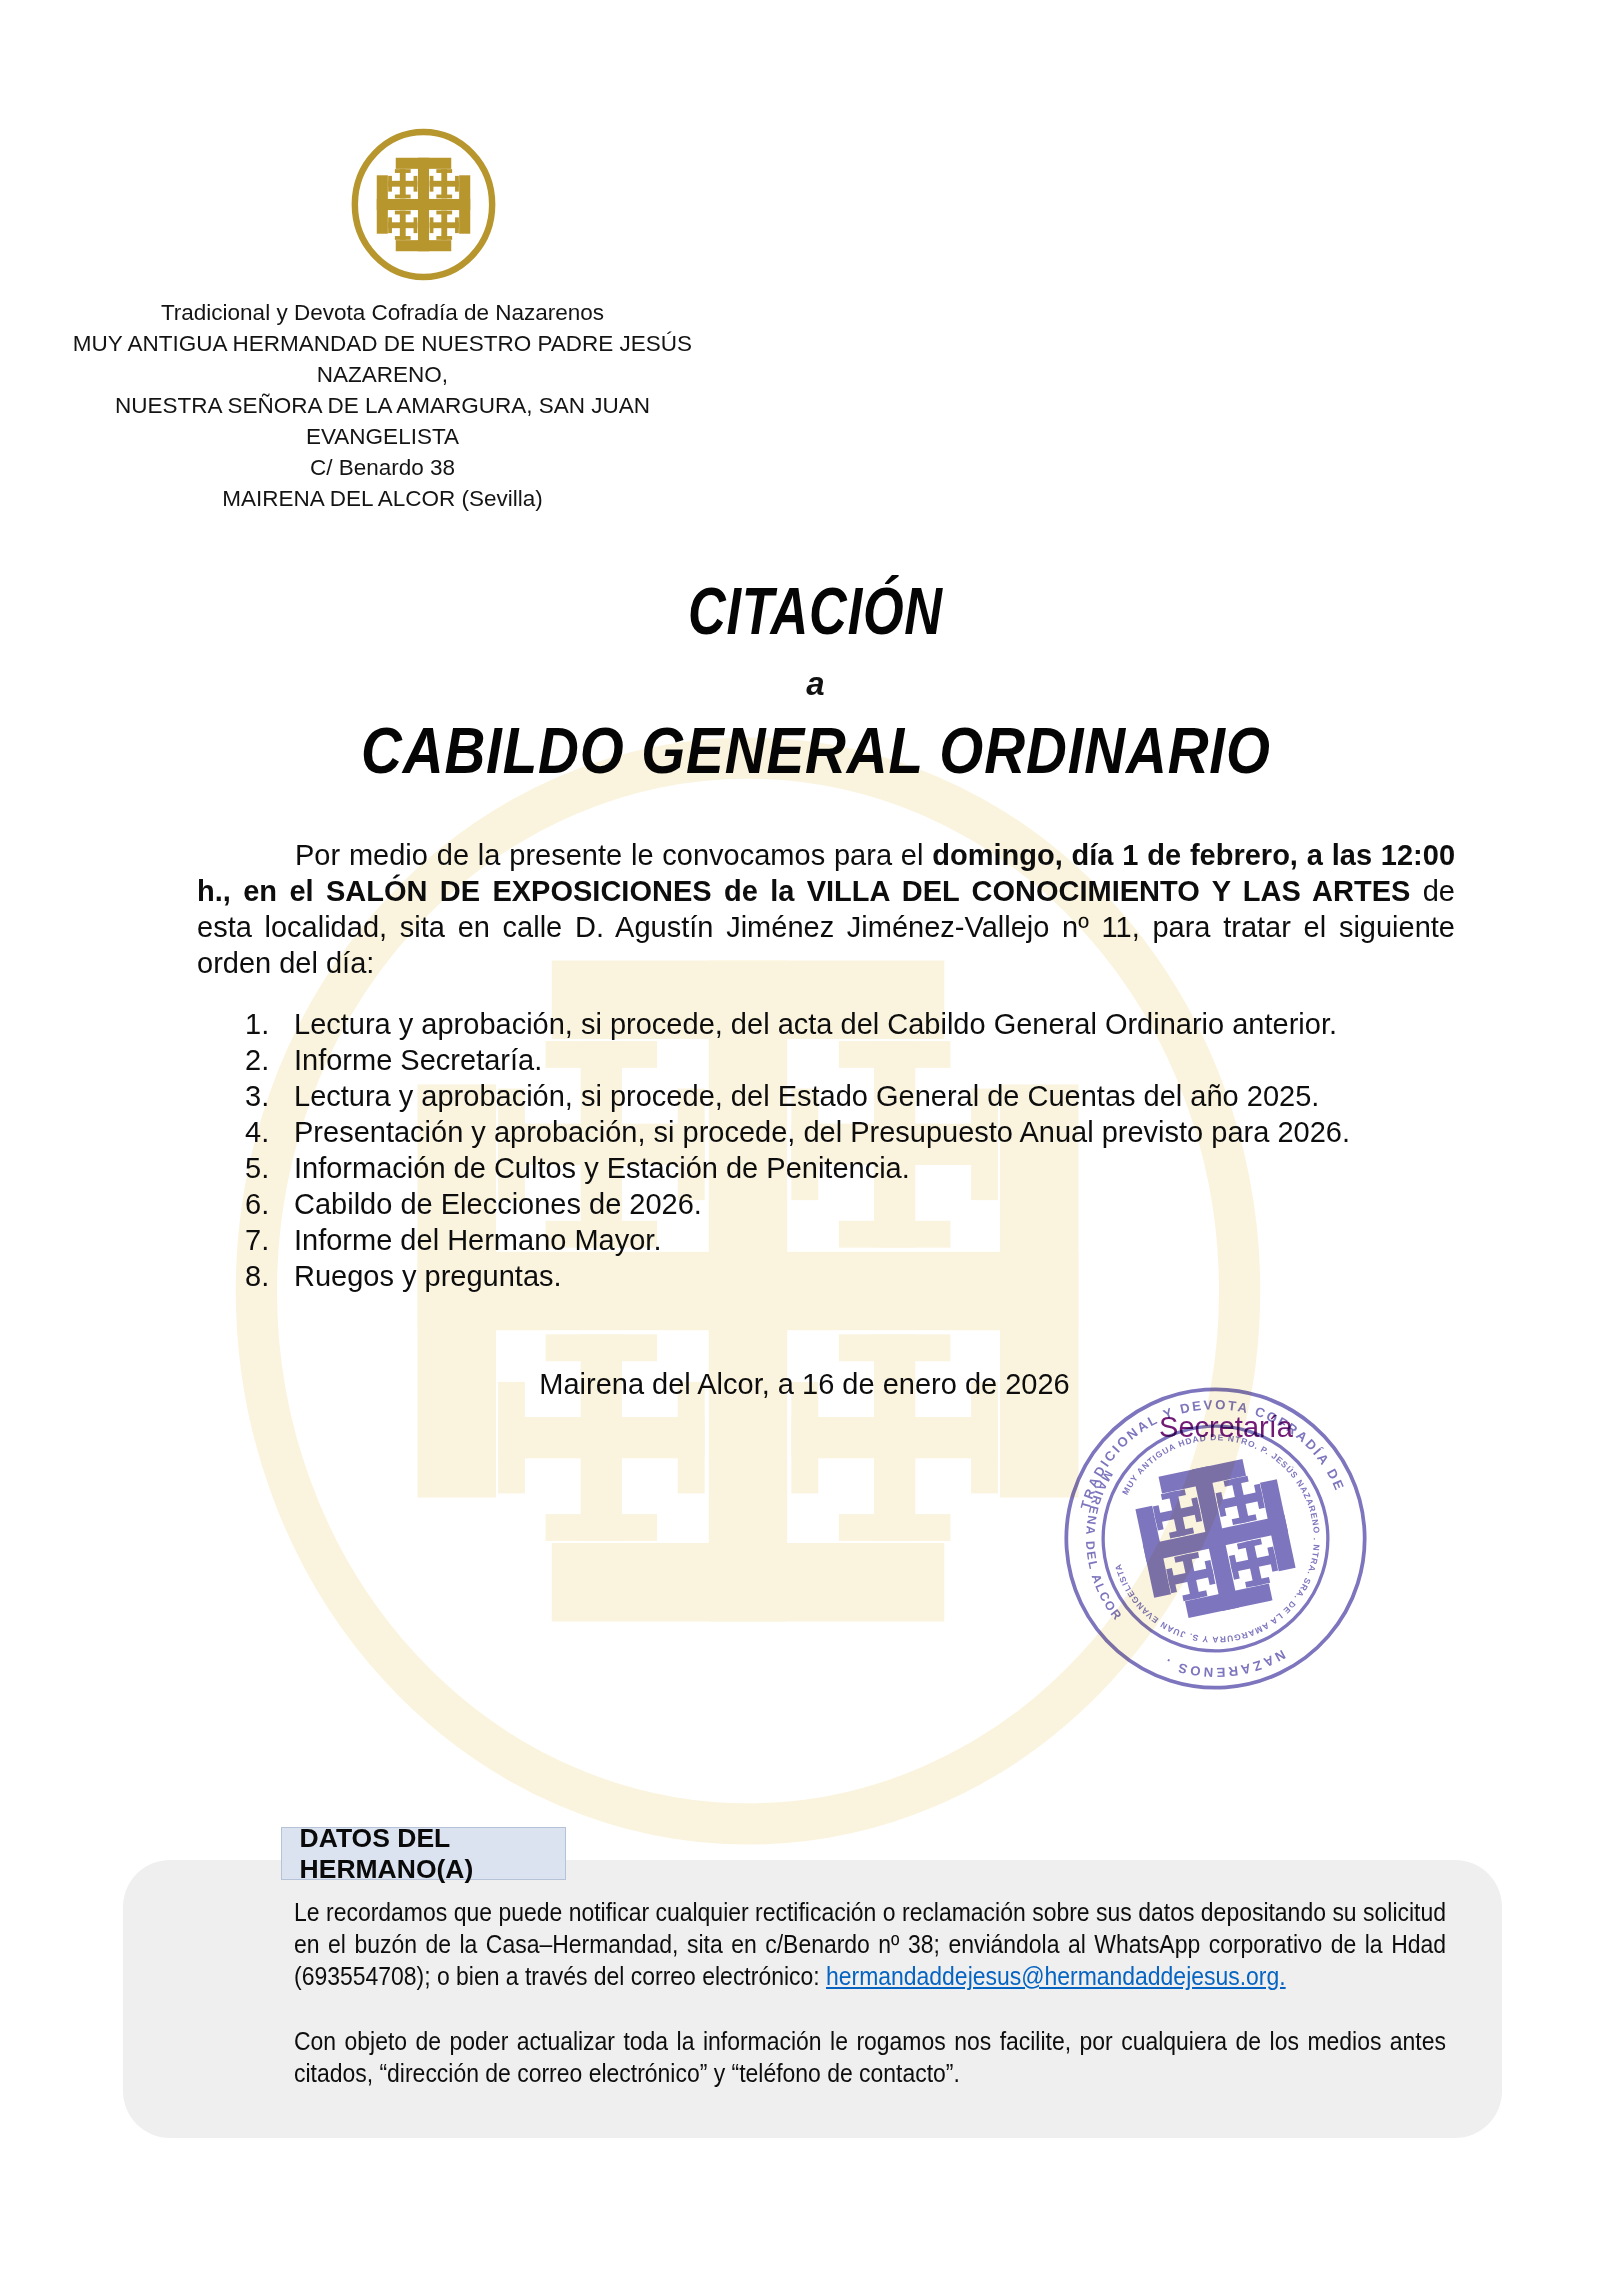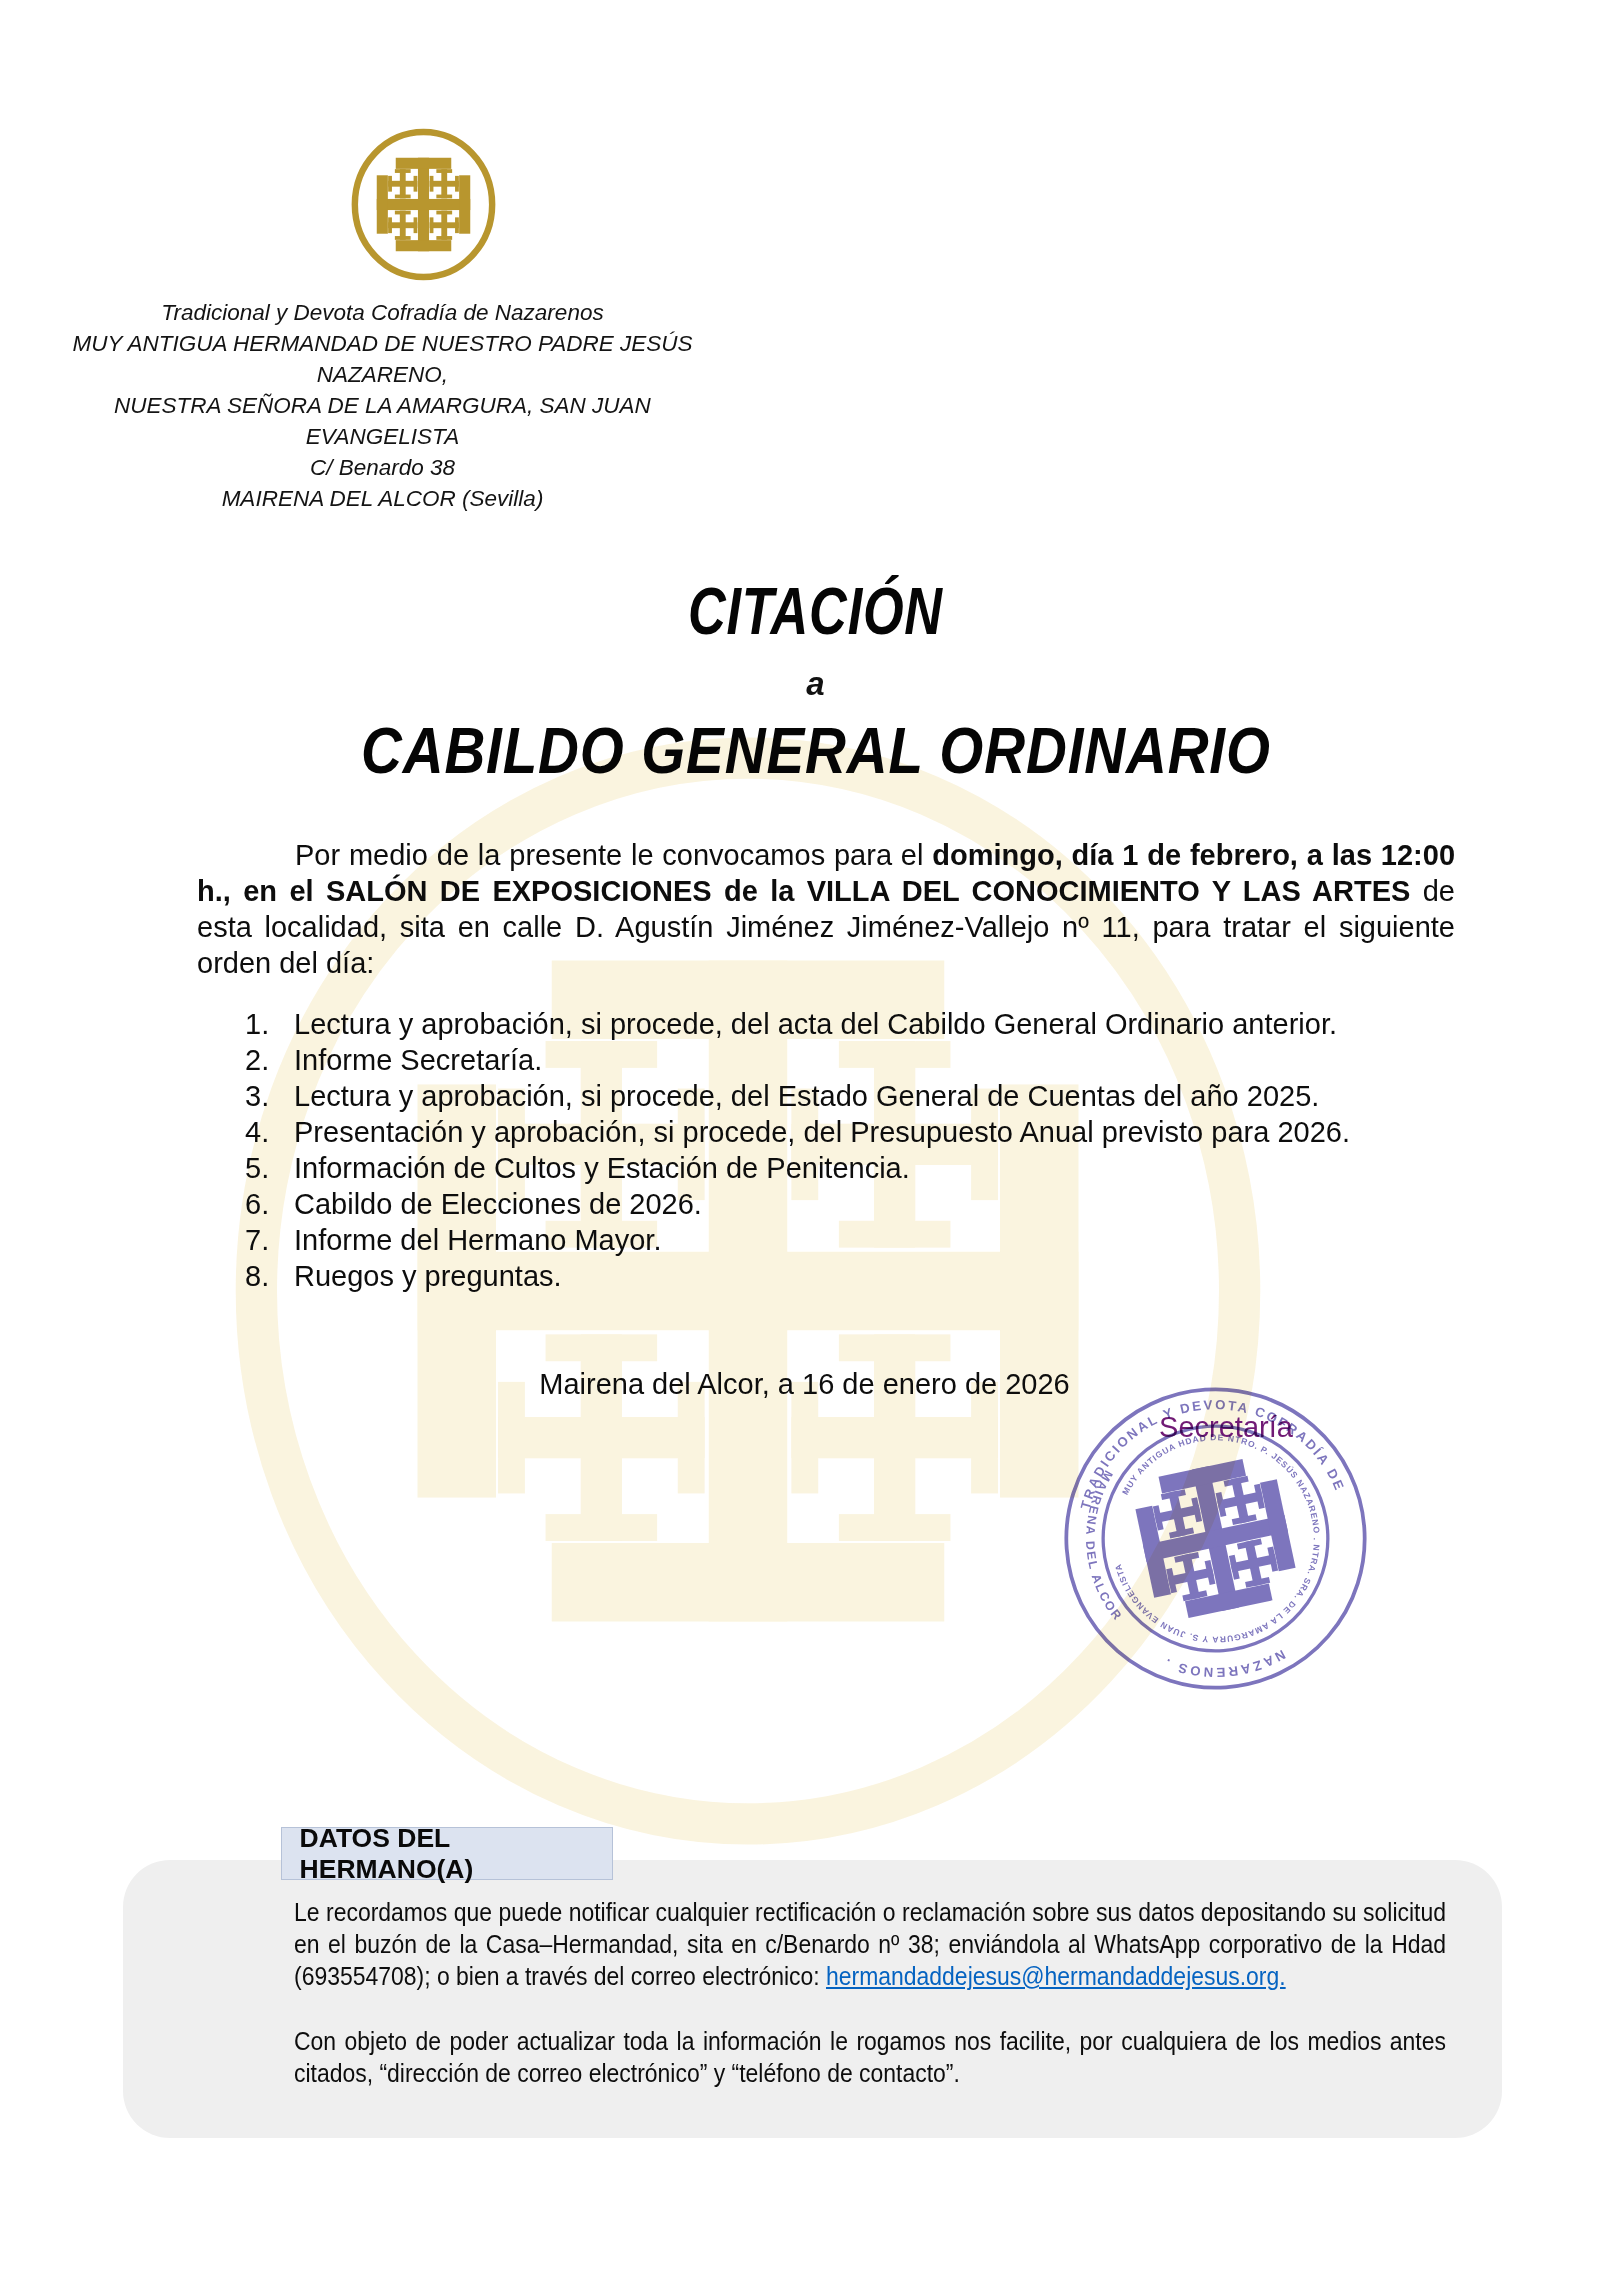--- a/index.html
+++ b/index.html
@@ -16,21 +16,21 @@
   .watermark{
     position:absolute;left:221px;top:725px;
     width:1054px;height:1132px;
     color:#faf3dc;opacity:.9;
     pointer-events:none;
   }
   
   .logo{position:absolute;left:349px;top:122px;width:149px;height:165px;color:#b8962e;}
   .org-block{
     position:absolute;left:59px;top:297px;width:647px;
-    text-align:center;font-size:22.5px;line-height:31px;color:#141414;font-style:italic;
+    text-align:center;font-size:22.5px;line-height:31px;color:#141414;
   }
   
   .title-block{position:absolute;left:181px;top:574px;width:1269px;text-align:center;}
   .title-line{display:inline-block;font-style:italic;font-weight:700;letter-spacing:1px;color:#050505;}
   .title-1{font-size:67px;line-height:74px;transform:scaleX(.78);}
   .title-a{display:block;font-size:33px;line-height:39px;font-style:italic;font-weight:700;margin-top:15.7px;}
   .title-2{font-size:65px;line-height:73px;transform:scaleX(.87);margin-top:11.8px;}
   
   .intro{
     position:absolute;left:193px;top:833px;width:1258px;
@@ -52,21 +52,21 @@
     mix-blend-mode:multiply;opacity:.88;
     pointer-events:none;
   }
   .stamp text{fill:#6b62b4;font-family:"Liberation Sans",sans-serif;font-weight:700;}
   
   .info-box{
     position:absolute;left:123px;top:1860px;width:1379px;height:278px;
     background:#efefef;border-radius:47px;
   }
   .info-label{
-    position:absolute;left:281px;top:1827px;width:332px;height:53px;
+    position:absolute;left:281px;top:1827px;width:285px;height:53px;
     background:#dce3f0;border:1px solid #b6c2d8;
     display:flex;align-items:center;padding-left:17.6px;box-sizing:border-box;
     font-size:26.5px;font-weight:700;color:#0a0a0a;
   }
   .info-text{
     position:absolute;left:294px;top:1896px;width:1280px;
     transform:scaleX(.9);transform-origin:0 0;
     font-size:25.5px;line-height:32px;text-align:justify;color:#0d0d0d;
   }
   .info-text p{margin:0;}

